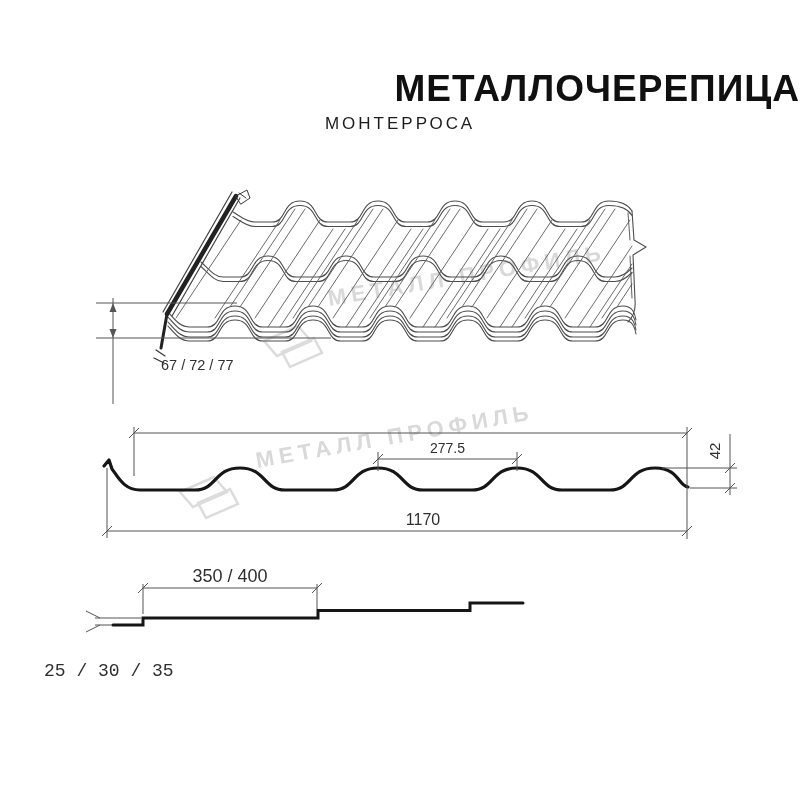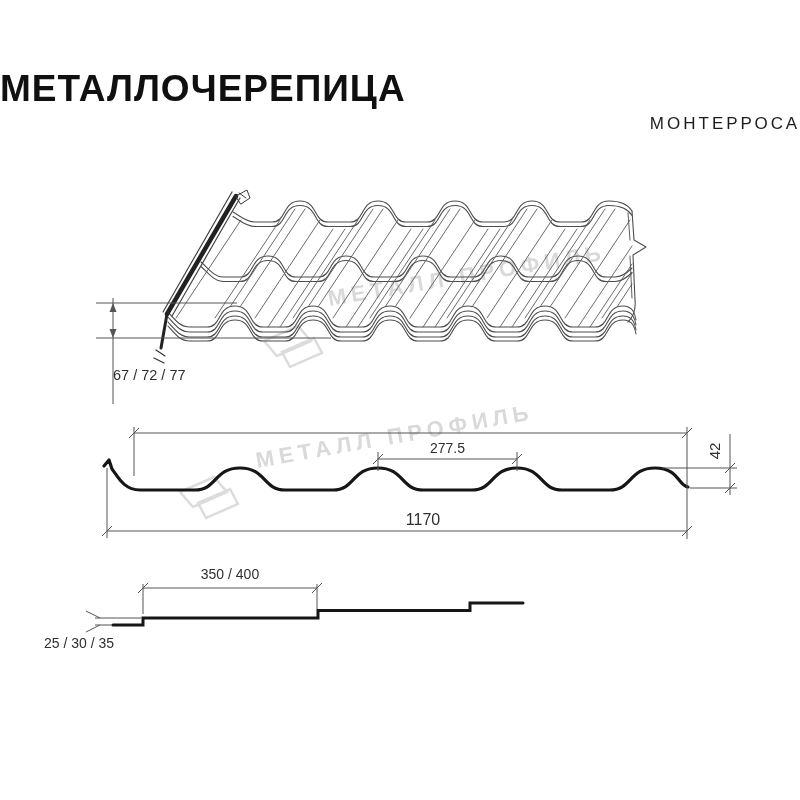--- a/index.html
+++ b/index.html
@@ -1,47 +1,47 @@
 <!DOCTYPE html>
 <html><head>
 <meta charset="utf-8">
 <style>
   html,body{margin:0;padding:0;background:#ffffff;}
   .stage{
     position:relative;width:800px;height:800px;background:#ffffff;overflow:hidden;
     font-family:"Liberation Sans","DejaVu Sans",sans-serif;
   }
   .page-title{
-    position:absolute;left:0;top:68px;width:800px;text-align:left;
+    position:absolute;left:0;top:68px;width:800px;text-align:right;
     font-size:37px;font-weight:bold;letter-spacing:1px;color:#101010;
   }
   .page-subtitle{
-    position:absolute;left:0;top:114px;width:800px;text-align:right;
+    position:absolute;left:0;top:114px;width:800px;text-align:center;
     font-size:17px;font-weight:400;letter-spacing:3px;color:#1d1d1d;
   }
   .linework{position:absolute;left:0;top:0;}
   .dim-label{
-    position:absolute;color:#2f2f2f;font-size:14px;font-weight:400;
+    position:absolute;color:#2f2f2f;font-size:18px;font-weight:400;
     white-space:nowrap;
   }
   .dim-label.center{text-align:center;}
   .wm-text{
     position:absolute;color:#d9d9d9;font-size:22px;font-weight:bold;
     letter-spacing:5px;white-space:nowrap;transform-origin:left center;
     user-select:none;
   }
   .wm1{left:328px;top:286px;transform:rotate(-9.5deg);}
   .wm2{left:256px;top:448px;transform:rotate(-10deg);}
   .d1110{left:134px;top:411px;width:553px;font-size:16px;}
   .d277{left:378px;top:440px;width:139px;font-size:14px;}
   .d42{left:692px;top:443px;width:44px;height:16px;text-align:center;transform:rotate(-90deg);font-size:15px;}
   .d1170{left:107px;top:511px;width:632px;font-size:16px;}
   .d350{left:143px;top:566px;width:174px;}
-  .d67{left:113px;top:367px;font-size:14.5px;}
-  .d25{left:44px;top:635px;}
+  .d67{left:113px;top:357px;font-size:14.5px;padding-left:48px;}
+  .d25{left:44px;top:661px;font-family:Liberation Mono, monospace;}
 </style>
 </head>
 <body>
 
 <div class="stage">
 
   <div class="page-title">МЕТАЛЛОЧЕРЕПИЦА</div>
   <div class="page-subtitle">МОНТЕРРОСА</div>
 
   <div class="wm-text wm1">МЕТАЛЛ ПРОФИЛЬ</div>

